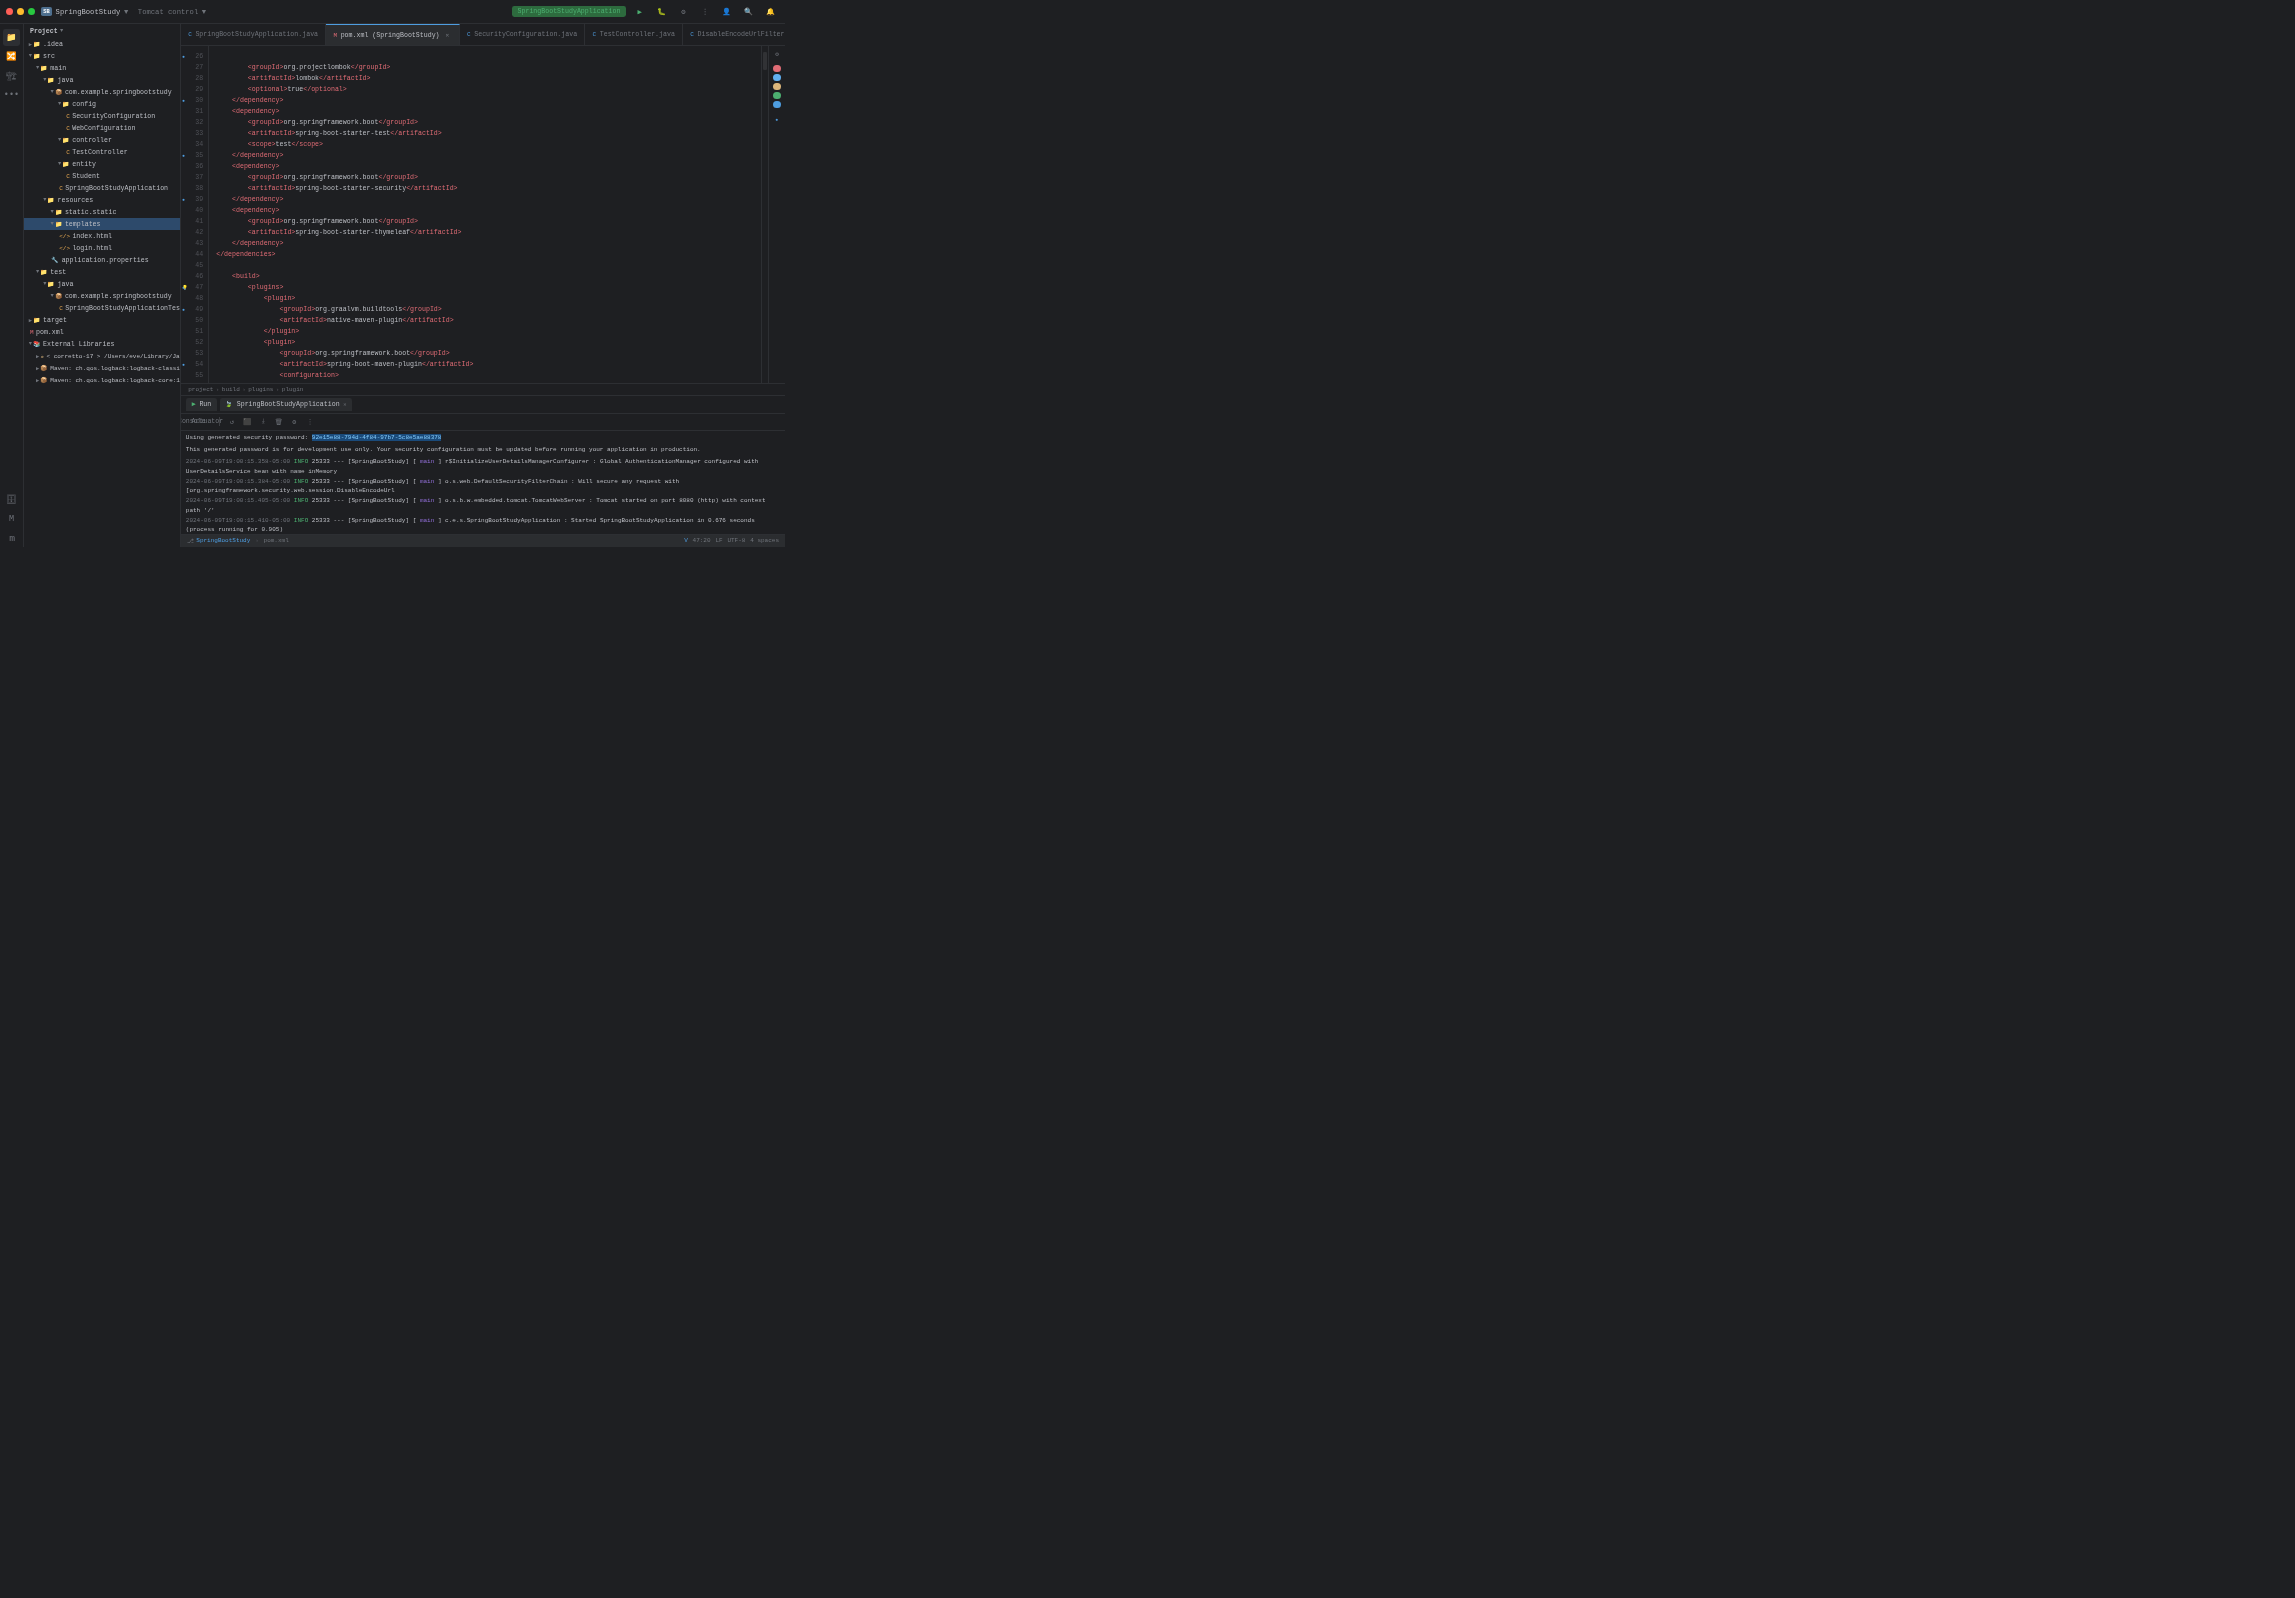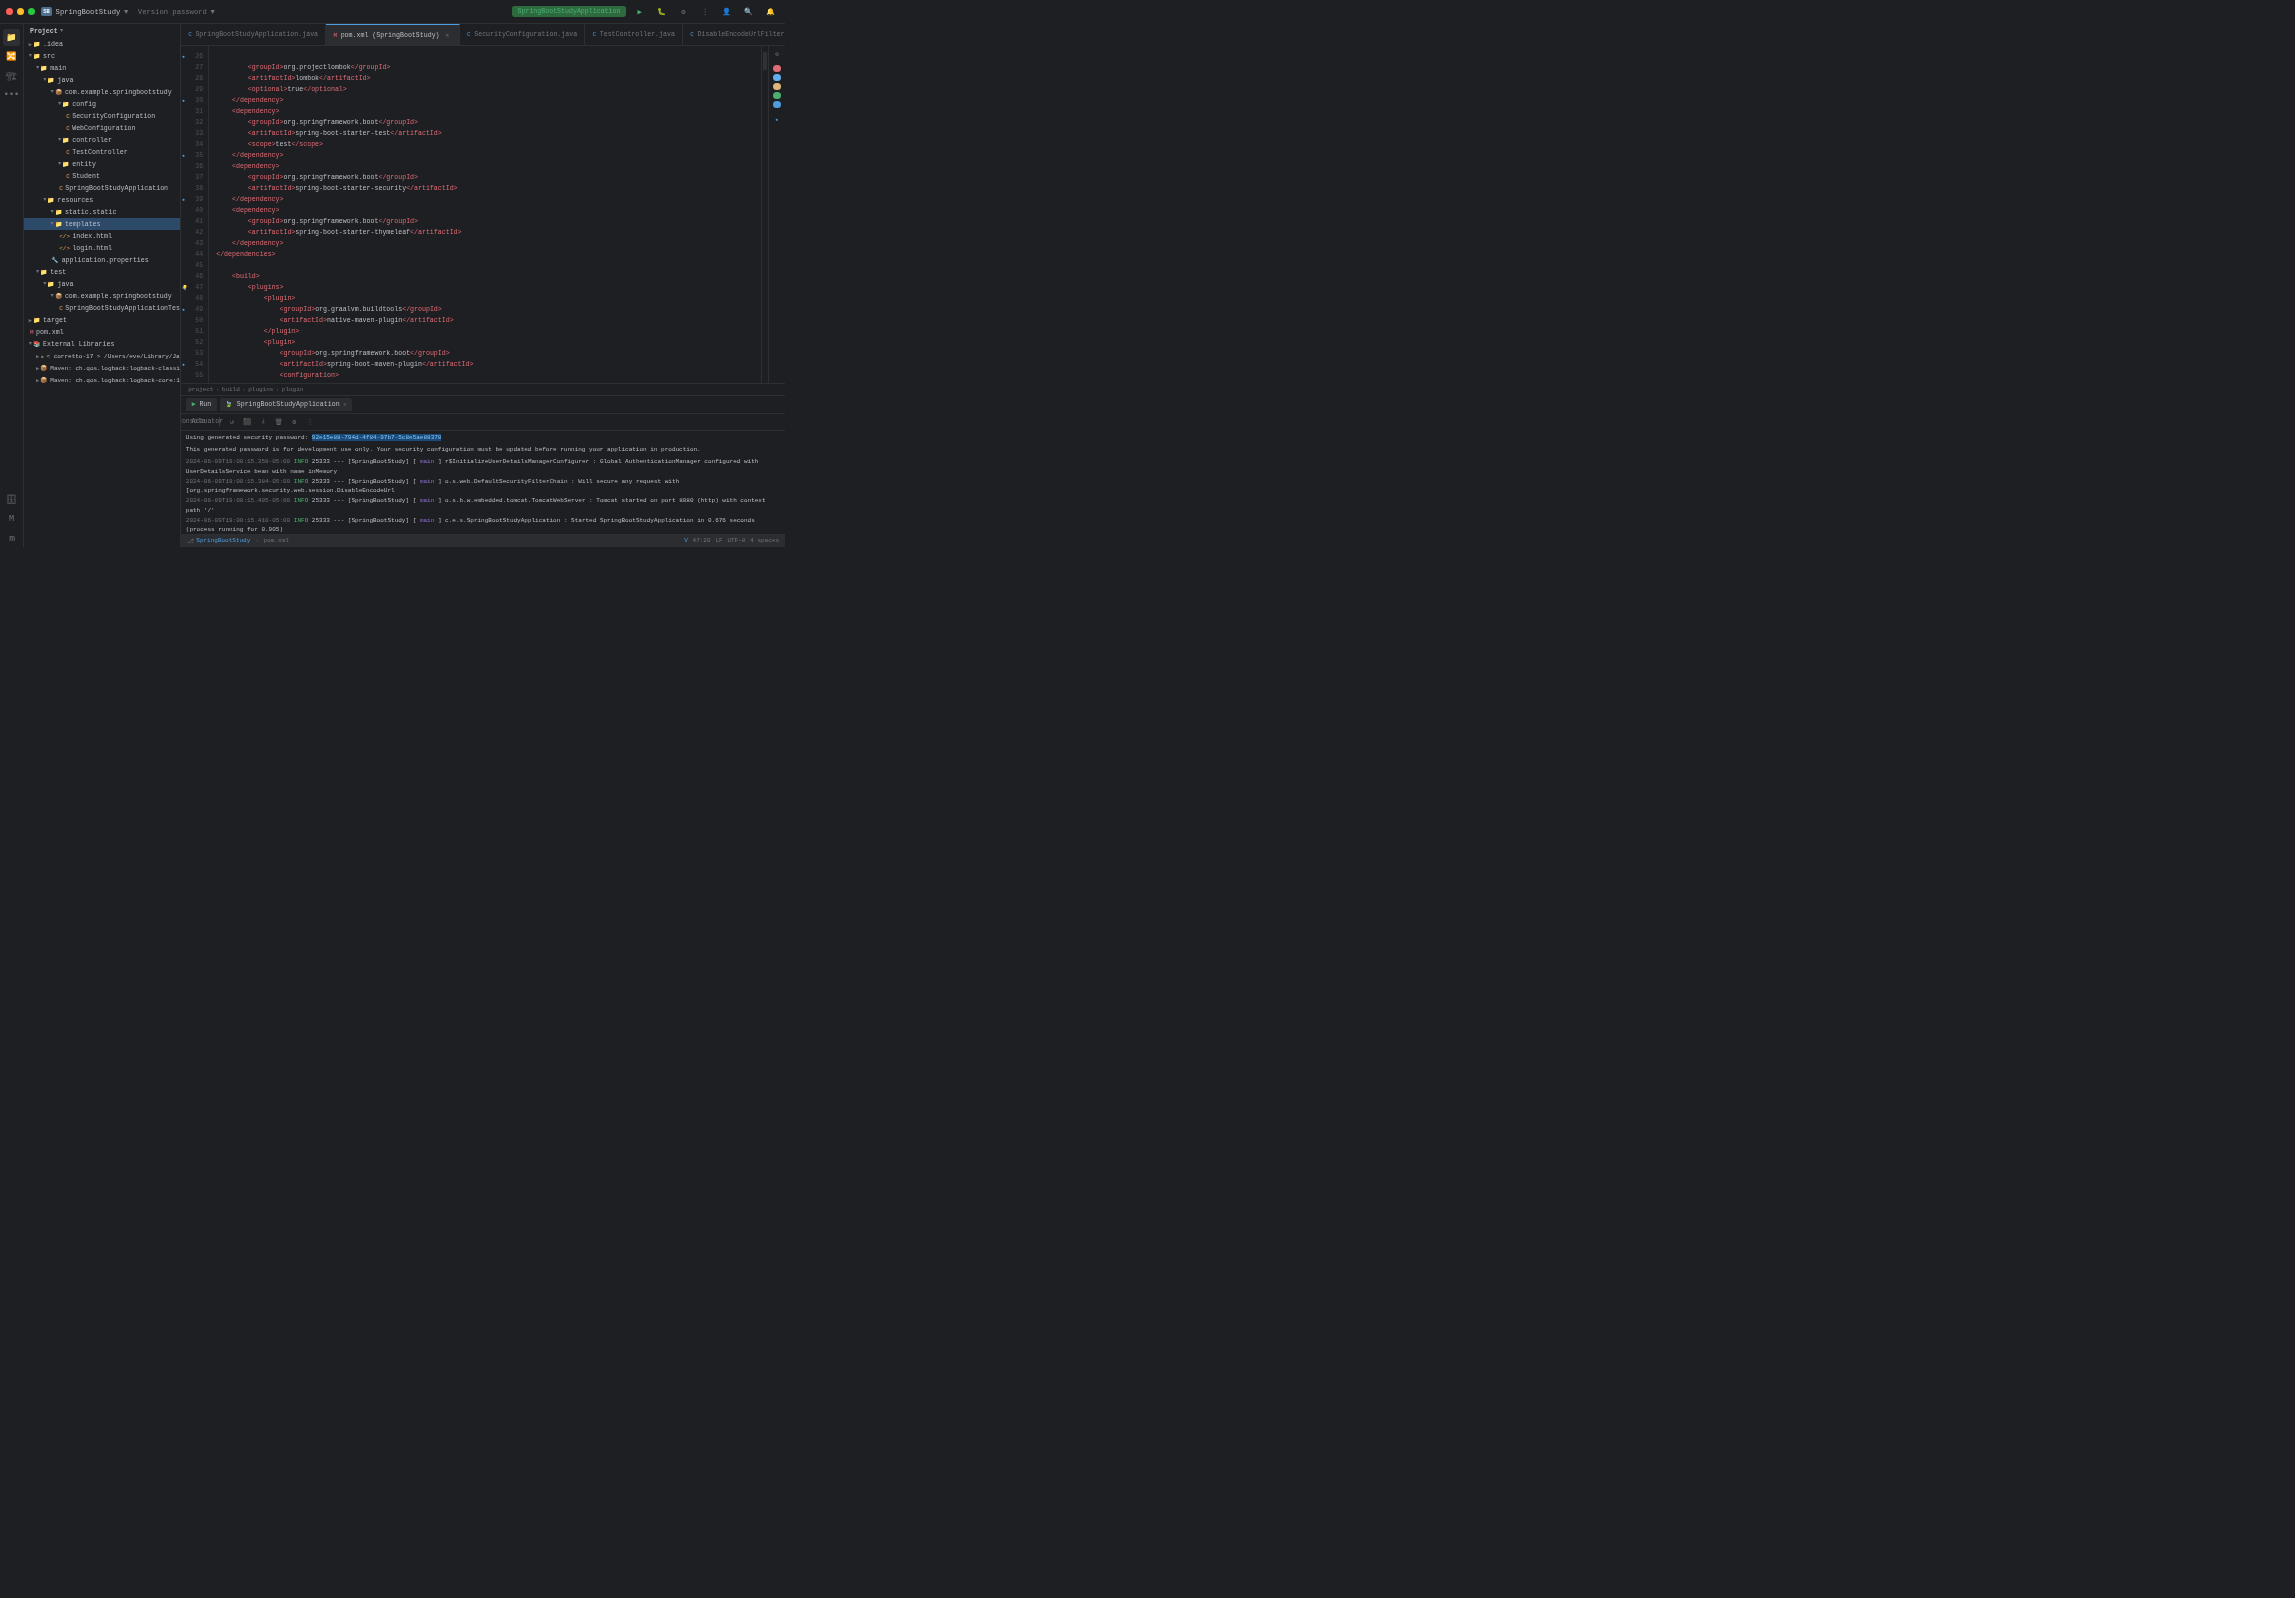--- a/index.html
+++ b/index.html
@@ -375,21 +375,21 @@
 <div id="title-bar">
   <div class="traffic-lights">
     <div class="traffic-light tl-red"></div>
     <div class="traffic-light tl-yellow"></div>
     <div class="traffic-light tl-green"></div>
   </div>
   <div class="app-info">
     <span class="app-badge">SB</span>
     <span>SpringBootStudy</span>
     <span style="color:#6f737a">▼</span>
-    <span style="margin-left:6px;color:#6f737a">Version password</span>
+    <span style="margin-left:6px;color:#6f737a">Tomcat control</span>
     <span style="color:#6f737a">▼</span>
   </div>
   <div class="title-right">
     <div class="run-badge">
       <span>SpringBootStudyApplication</span>
     </div>
     <div class="icon-btn" style="color:#4caf70;font-size:7.2px">▶</div>
     <div class="icon-btn" style="font-size:7.2px">🐛</div>
     <div class="icon-btn" style="font-size:7.2px">⚙</div>
     <div class="icon-btn" style="font-size:7.2px">⋮</div>

